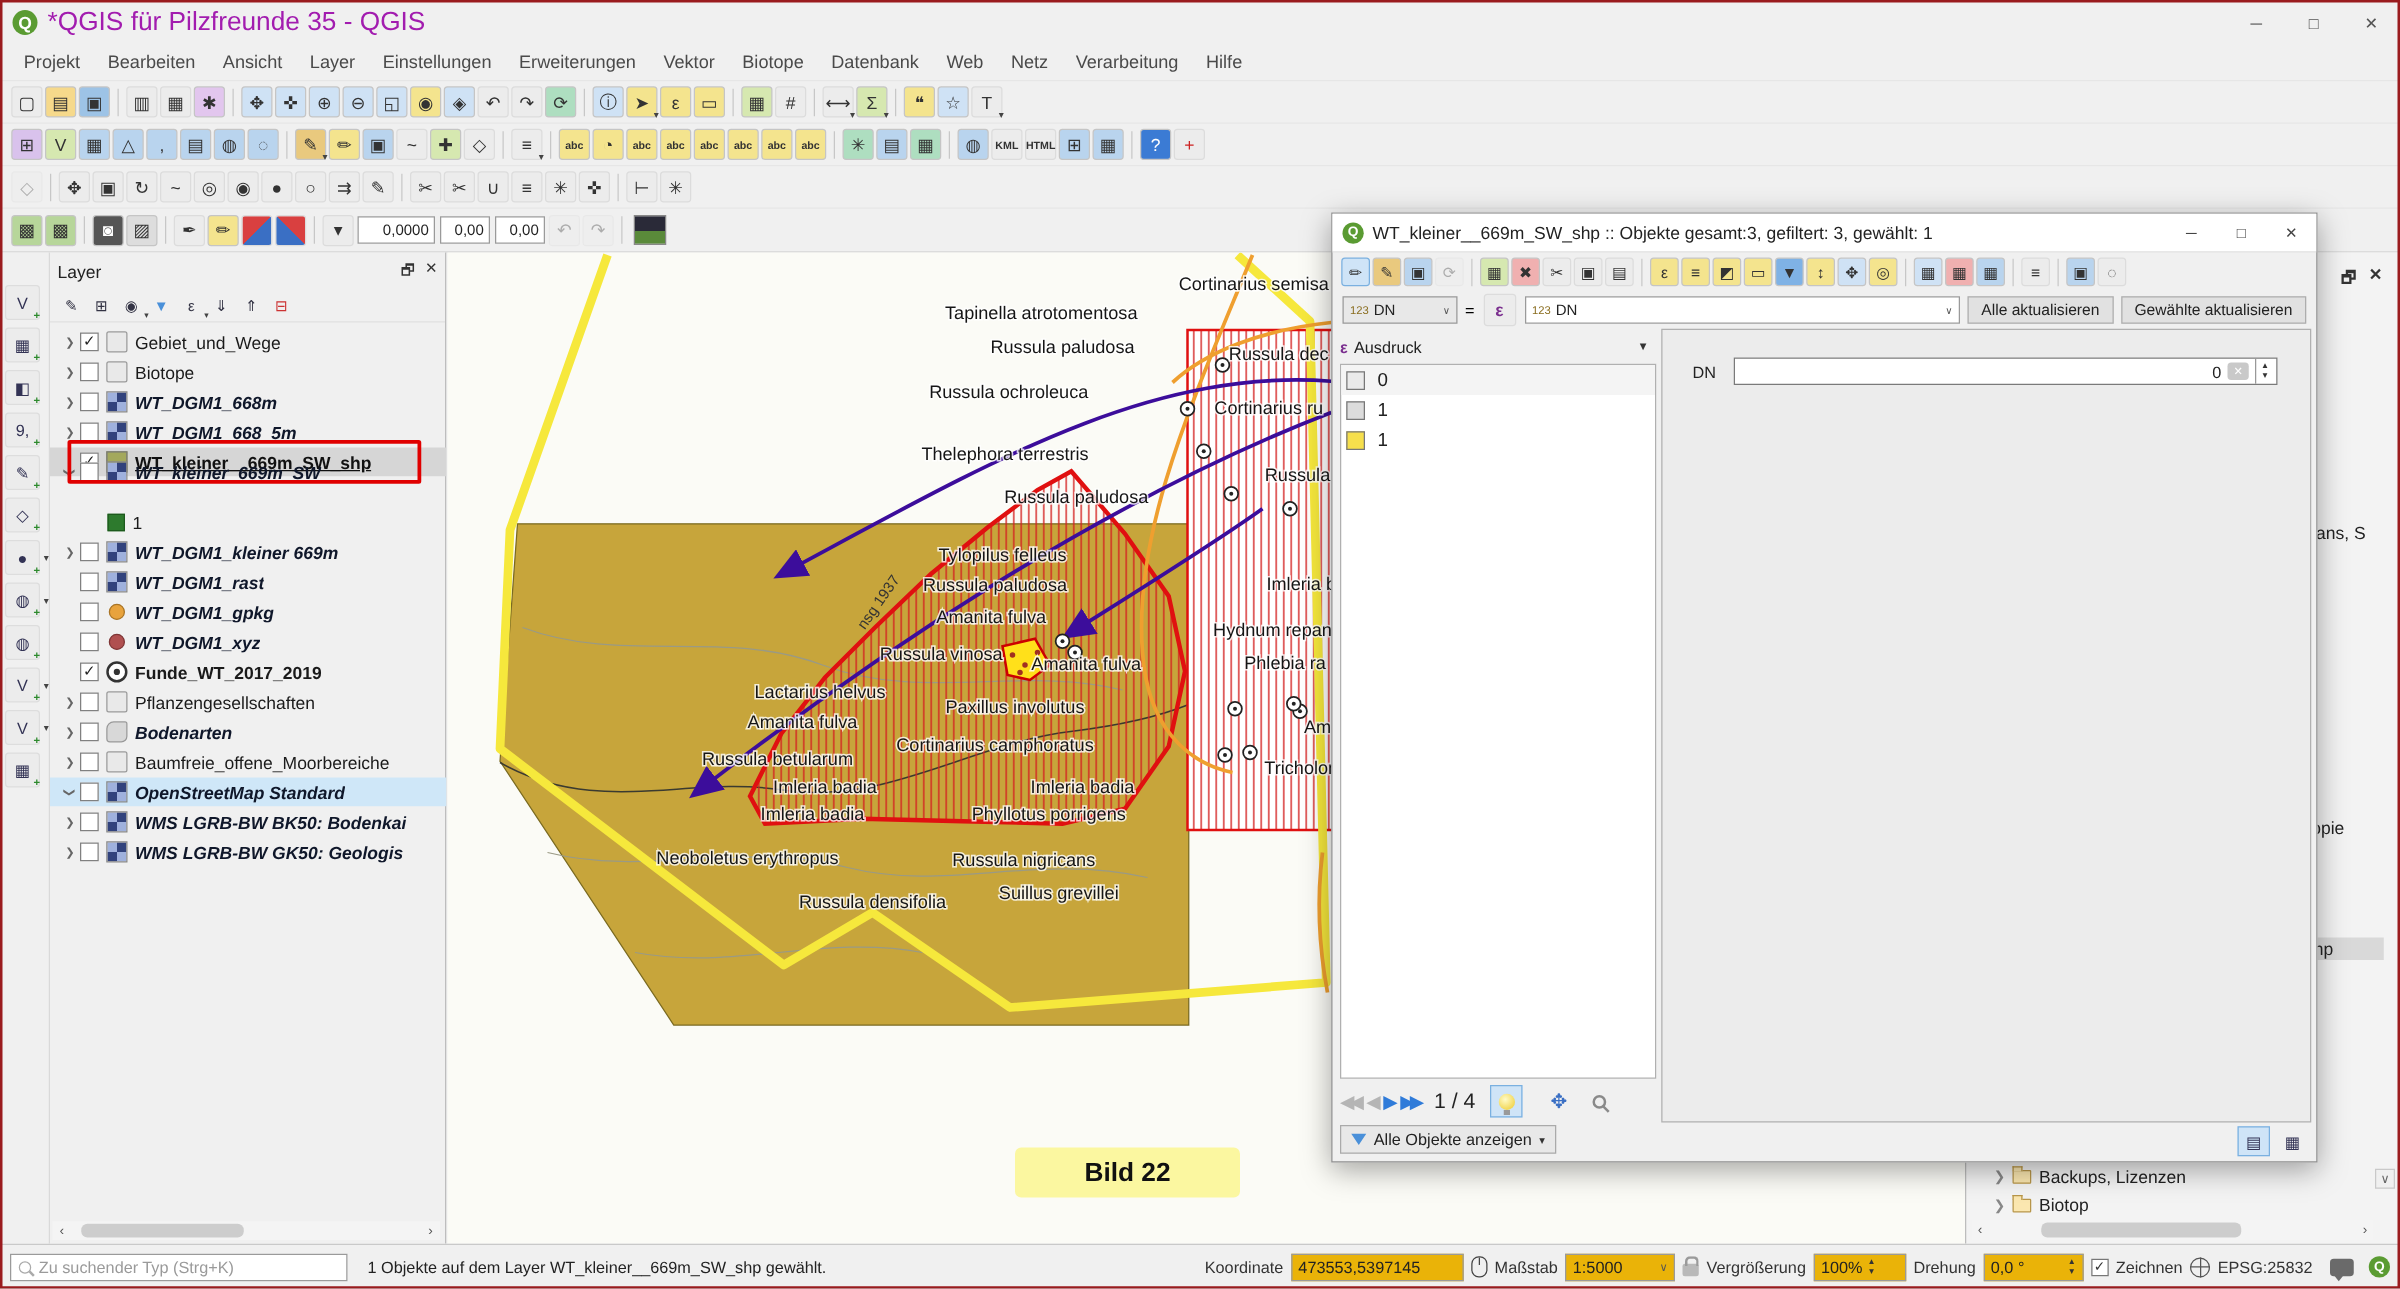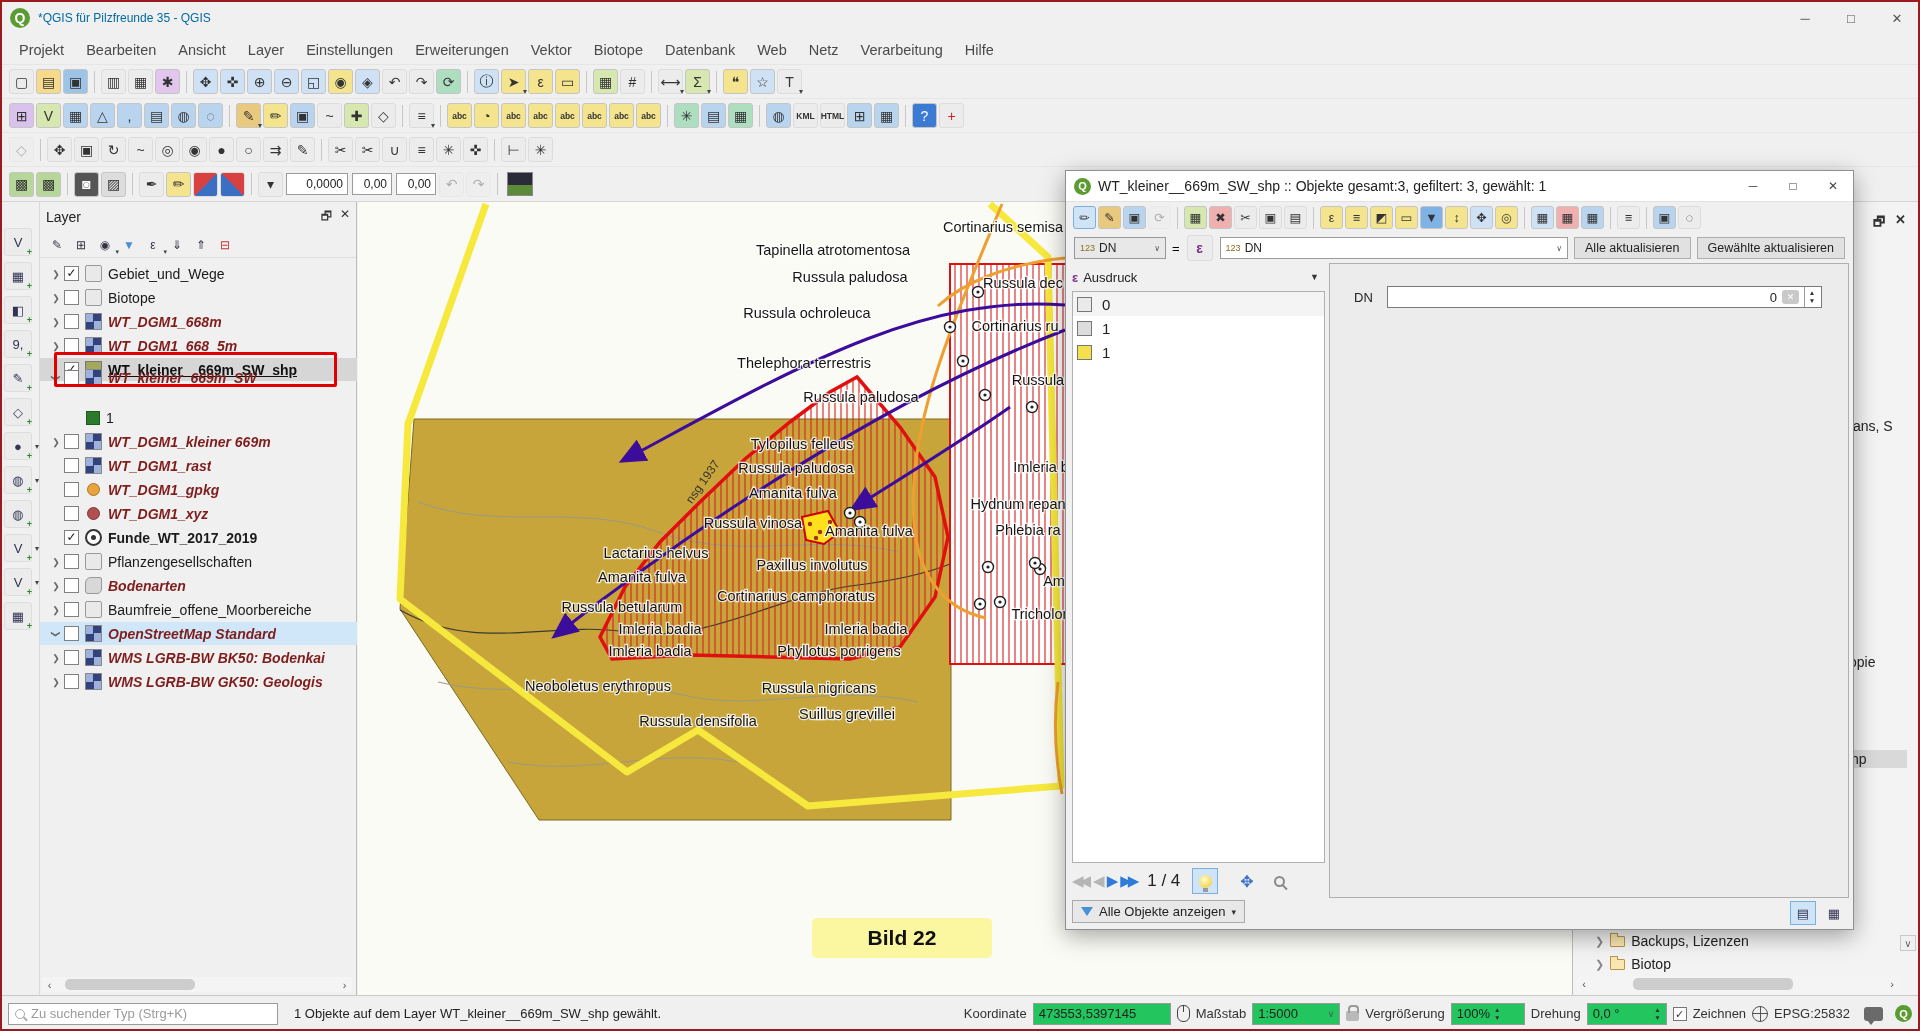--- a/index.html
+++ b/index.html
@@ -3,21 +3,21 @@
 <meta charset="utf-8">
 <style>
   html,body{margin:0;padding:0;background:#555;}
   *{box-sizing:border-box;font-family:"Liberation Sans",sans-serif;}
   #app{position:relative;width:1920px;height:1031px;background:#f0f0f0;overflow:hidden;}
   #red-frame{position:absolute;inset:0;border:2px solid #9a1b1e;pointer-events:none;z-index:99;}
 
   
   #titlebar{position:absolute;left:0;top:0;width:1920px;height:36px;background:#f0f0f0;display:flex;align-items:center;padding-left:10px;}
   #qlogo{width:20px;height:20px;border-radius:50%;background:#5a9b32;color:#fff;font-weight:bold;font-size:14px;display:flex;align-items:center;justify-content:center;margin-right:8px;}
-  #wtitle{font-size:12px;color:#0369a1;}
+  #wtitle{font-size:21px;color:#a21caf;}
   #wbtns{margin-left:auto;display:flex;height:36px;}
   .wbtn{width:46px;height:36px;display:flex;align-items:center;justify-content:center;font-size:13px;color:#555;}
   #menubar{position:absolute;left:0;top:36px;width:1920px;height:28px;display:flex;align-items:center;padding-left:8px;background:#f0f0f0;}
   .menu-item{font-size:14.5px;color:#4a4a4a;padding:3px 11px;}
 
   
   .tbrow{position:absolute;left:0;width:1920px;display:flex;align-items:center;padding-left:8px;background:#f0f0f0;border-top:1px solid #e6e6e6;}
   #tb1{top:64px;height:34px;}
   #tb2{top:98px;height:34px;}
   #tb3{top:132px;height:34px;}
@@ -44,21 +44,21 @@
   #lp-hbtns{margin-left:auto;display:flex;gap:8px;font-size:12px;color:#333;}
   #lp-toolbar{height:26px;display:flex;align-items:center;padding-left:6px;border-bottom:1px solid #e0e0e0;}
   .lp-tbi{width:22px;height:22px;display:flex;align-items:center;justify-content:center;font-size:12px;color:#334;position:relative;margin-right:2px;}
   .lp-tbi.caret::after{content:"▾";font-size:7px;position:absolute;right:-3px;bottom:0;color:#444;}
   #lp-tree{position:relative;font-size:14px;}
   .trow{position:absolute;left:0;width:317px;height:23px;display:flex;align-items:center;}
   .trow .exp{width:16px;margin-left:8px;font-size:11px;color:#666;text-align:center;flex:none;}
   .trow .cb{width:15px;height:15px;border:1px solid #808080;background:#fff;margin-right:6px;flex:none;font-size:12px;line-height:13px;text-align:center;color:#222;}
   .trow .lic{width:17px;height:17px;margin-right:6px;flex:none;}
   .lbl{white-space:nowrap;overflow:hidden;color:#1a1a1a;}
-  .lbl.it,.lbl.bi{font-style:italic;font-weight:bold;color:#7f1d1d;}
+  .lbl.it,.lbl.bi{font-style:italic;font-weight:bold;color:#0f172a;}
   .lbl.b{font-weight:bold;}
   .lbl.selx{font-weight:bold;text-decoration:underline;color:#111;}
   .trow.selrow{background:#d6d6d6;}
   .trow.hlrow{background:#cfe7f8;}
   .ic-group{background:#e9e9e9;border:1px solid #9a9a9a;border-radius:2px;}
   .ic-raster{background:conic-gradient(#31427c 0 25%,#9fb1dd 0 50%,#31427c 0 75%,#9fb1dd 0);border:1px solid #888;}
   .ic-vgreen{background:#a3a85c;border:1px solid #777;}
   .ic-dot-orange{border-radius:50%;background:#e8a33d;border:1px solid #a97425;width:13px!important;height:13px!important;margin:2px 8px 2px 2px!important;}
   .ic-dot-red{border-radius:50%;background:#b05050;border:1px solid #7e3535;width:13px!important;height:13px!important;margin:2px 8px 2px 2px!important;}
   .ic-point{border-radius:50%;border:2px solid #333;background:#fff;position:relative;}
@@ -136,21 +136,21 @@
   #view-btns{position:absolute;right:6px;bottom:4px;display:flex;gap:5px;}
   .vbtn{width:26px;height:24px;display:flex;align-items:center;justify-content:center;font-size:13px;color:#335;border:1px solid transparent;}
   .vbtn.active{background:#cfe4f7;border:1px solid #7ab0e0;}
 
   
   #statusbar{position:absolute;left:0;top:995px;width:1920px;height:36px;background:#f0f0f0;border-top:1px solid #c9c9c9;display:flex;align-items:center;padding:0 8px;font-size:13px;color:#333;gap:6px;}
   #sb-search{width:270px;height:22px;border:1px solid #9a9a9a;background:#fff;display:flex;align-items:center;padding:0 6px;gap:6px;color:#9a9a9a;}
   #sb-search .sic{width:10px;height:10px;border:1.5px solid #aaa;border-radius:50%;position:relative;flex:none;}
   #sb-search .sic::after{content:"";position:absolute;right:-4px;bottom:-2px;width:5px;height:1.5px;background:#aaa;transform:rotate(45deg);}
   #sb-msg{margin-left:10px;color:#222;}
-  .sb-box{height:22px;border:1px solid #9a9a9a;background:#22c55e;display:flex;align-items:center;padding:0 5px;color:#222;}
+  .sb-box{height:22px;border:1px solid #9a9a9a;background:#eab308;display:flex;align-items:center;padding:0 5px;color:#222;}
   .sb-spin{display:flex;flex-direction:column;font-size:6.5px;line-height:8px;color:#333;margin-left:4px;}
   .sb-cb{width:14px;height:14px;border:1px solid #777;background:#fff;font-size:11px;line-height:12px;text-align:center;}
   .lockic{position:relative;width:13px;height:10px;background:#b9b9b9;border-radius:2px;margin-top:5px;}
   .lockic::before{content:"";position:absolute;top:-6px;left:2px;width:7px;height:6px;border:2px solid #9a9a9a;border-bottom:none;border-radius:4px 4px 0 0;}
   .globe-ic{width:16px;height:16px;border-radius:50%;border:1.5px solid #555;position:relative;}
   .globe-ic::before{content:"";position:absolute;left:46%;top:-1px;bottom:-1px;width:0;border-left:1.5px solid #555;}
   .globe-ic::after{content:"";position:absolute;top:46%;left:-1px;right:-1px;height:0;border-top:1.5px solid #555;}
   .balloon{width:19px;height:14px;background:#6a6a6a;border-radius:3px;position:relative;margin-left:8px;}
   .balloon::after{content:"";position:absolute;left:3px;bottom:-4px;border-left:4px solid transparent;border-right:4px solid transparent;border-top:5px solid #6a6a6a;}
   .qstat{width:17px;height:17px;border-radius:50%;background:#5a9b32;color:#fff;font-size:11px;font-weight:bold;display:flex;align-items:center;justify-content:center;margin-left:6px;}

